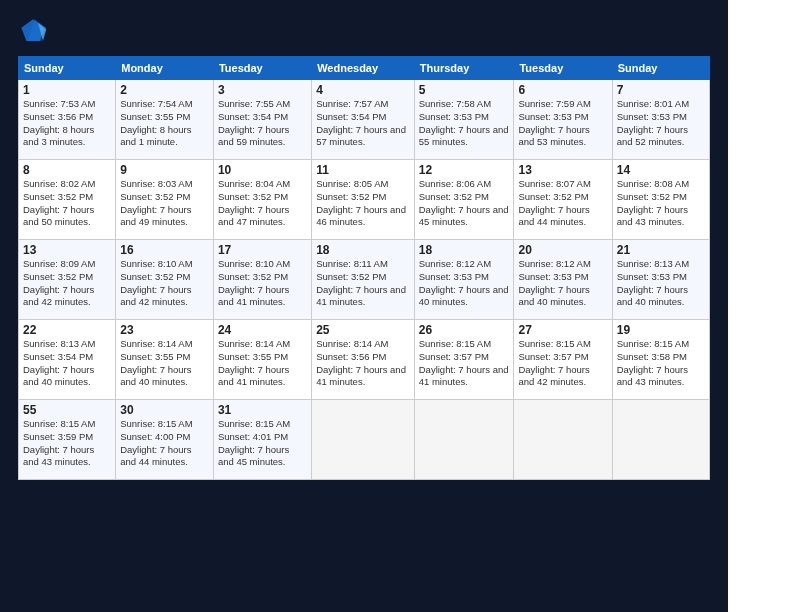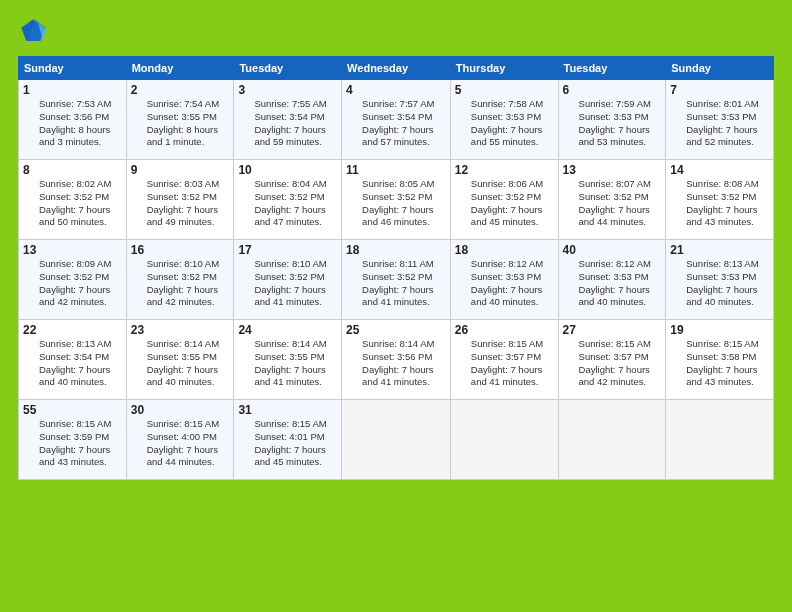--- a/index.html
+++ b/index.html
@@ -4,24 +4,24 @@
   <style>
     * { margin: 0; padding: 0; box-sizing: border-box; }
     body {
       font-family: Arial, sans-serif;
       background: #fff;
       width: 792px;
       height: 612px;
       overflow: hidden;
     }
     .page {
-      width: 792px;
+      width: 728px;
       height: 612px;
       padding: 16px 18px 12px 18px;
-      background: #84cc16;
+      background: #0f172a;
     }
     .header {
       display: flex;
       justify-content: space-between;
       align-items: flex-start;
       margin-bottom: 10px;
     }
     .logo {
       display: flex;
       align-items: center;
@@ -84,21 +84,20 @@
       font-size: 12px;
       font-weight: bold;
       color: #222;
       display: block;
       margin-bottom: 1px;
     }
     .day-info {
       color: #333;
       font-size: 9.5px;
       line-height: 1.35;
-      margin-left: 16px;
     }
     .empty-cell {
       background: #f5f5f5 !important;
     }
   </style>
 </head>
 <body>
 
 <div class="page">
   <div class="header">
@@ -207,21 +206,21 @@
           </td>
           <td>
             <span class="day-num">18</span>
             <div class="day-info">Sunrise: 8:11 AM<br>Sunset: 3:52 PM<br>Daylight: 7 hours and 41 minutes.</div>
           </td>
           <td>
             <span class="day-num">18</span>
             <div class="day-info">Sunrise: 8:12 AM<br>Sunset: 3:53 PM<br>Daylight: 7 hours and 40 minutes.</div>
           </td>
           <td>
-            <span class="day-num">40</span>
+            <span class="day-num">20</span>
             <div class="day-info">Sunrise: 8:12 AM<br>Sunset: 3:53 PM<br>Daylight: 7 hours and 40 minutes.</div>
           </td>
           <td>
             <span class="day-num">21</span>
             <div class="day-info">Sunrise: 8:13 AM<br>Sunset: 3:53 PM<br>Daylight: 7 hours and 40 minutes.</div>
           </td>
         </tr>
         <tr>
           <td>
             <span class="day-num">22</span>

